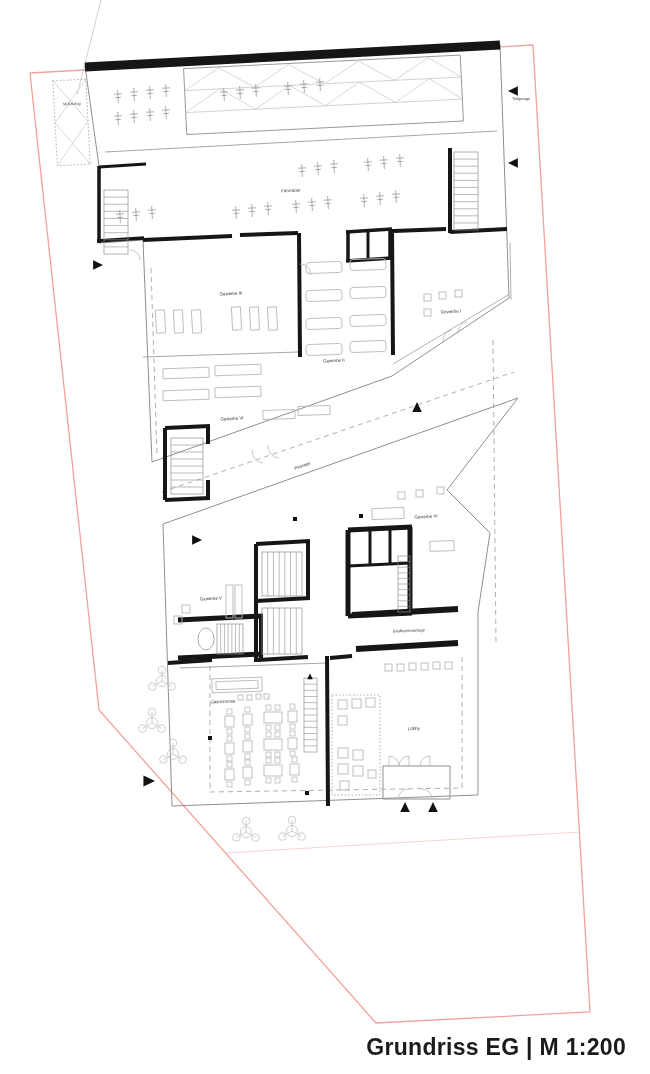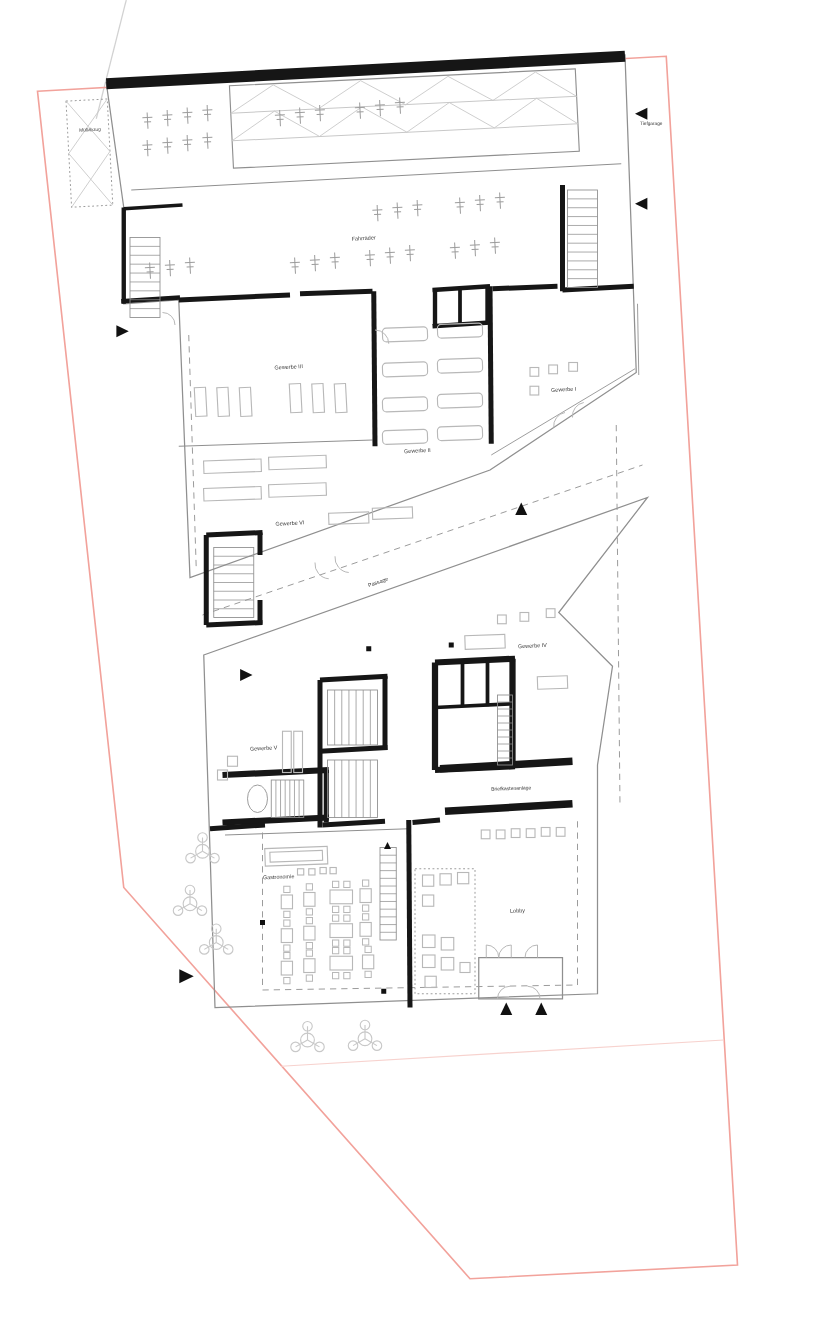--- a/index.html
+++ b/index.html
@@ -510,13 +510,14 @@
         <text x="334" y="362" font-size="4.4" fill="#3a3a3a" text-anchor="middle" font-family="Liberation Sans, sans-serif" transform="rotate(-3 334 362)">Gewerbe II</text>
         <text x="232" y="420" font-size="4.4" fill="#3a3a3a" text-anchor="middle" font-family="Liberation Sans, sans-serif" transform="rotate(-3 232 420)">Gewerbe VI</text>
         <text x="303" y="467" font-size="4.3" fill="#3a3a3a" text-anchor="middle" font-family="Liberation Sans, sans-serif" transform="rotate(-19 303 467)">Passage</text>
         <text x="426" y="518" font-size="4.4" fill="#3a3a3a" text-anchor="middle" font-family="Liberation Sans, sans-serif" transform="rotate(-3 426 518)">Gewerbe IV</text>
         <text x="211" y="600" font-size="4.4" fill="#3a3a3a" text-anchor="middle" font-family="Liberation Sans, sans-serif" transform="rotate(-3 211 600)">Gewerbe V</text>
         <text x="409" y="632" font-size="4" fill="#3a3a3a" text-anchor="middle" font-family="Liberation Sans, sans-serif" transform="rotate(-2 409 632)">Briefkastenanlage</text>
         <text x="223" y="703" font-size="4.4" fill="#3a3a3a" text-anchor="middle" font-family="Liberation Sans, sans-serif" transform="rotate(-2 223 703)">Gastronomie</text>
         <text x="414" y="730" font-size="4.4" fill="#3a3a3a" text-anchor="middle" font-family="Liberation Sans, sans-serif" transform="rotate(-2 414 730)">Lobby</text>
       </g>
     </svg>
+  <div id="drawing-title">Grundriss EG | M 1:200</div>
 </div>
 
 </body></html>

